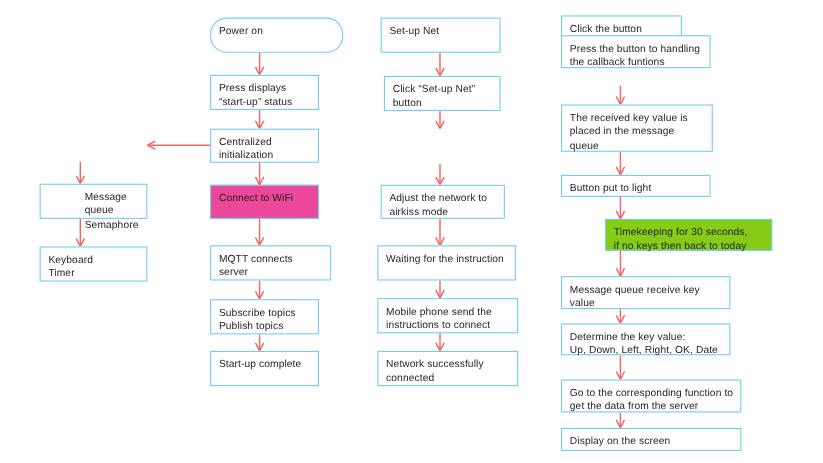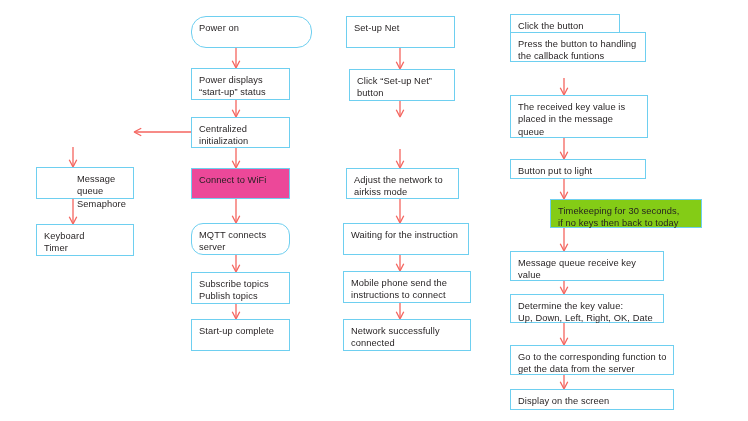--- a/index.html
+++ b/index.html
@@ -175,26 +175,26 @@
       <svg width="12" height="14" viewBox="0 0 12 14">
         <line x1="6" y1="0" x2="6" y2="13" stroke="#f4655f" stroke-width="1.3"></line>
         <path d="M6 14 L2.25 6.75 M6 14 L9.75 6.75" stroke="#f4655f" stroke-width="1.3" fill="none"></path>
       </svg>
     </div>
     <div class="node" style="left: 36px; top: 167px; width: 98px; height: 32px; border-color: rgb(110, 207, 240); background: rgb(255, 255, 255); color: rgb(35, 31, 32); padding-left: 40px;">Message queue
 Semaphore</div>
     <div class="node" style="left: 36px; top: 224px; width: 98px; height: 32px; border-color: rgb(110, 207, 240); background: rgb(255, 255, 255); color: rgb(35, 31, 32);">Keyboard
 Timer</div>
     <div class="node" style="left: 191px; top: 16px; width: 121px; height: 32px; border-color: rgb(110, 207, 240); background: rgb(255, 255, 255); color: rgb(35, 31, 32); border-radius: 15px;">Power on</div>
-    <div class="node" style="left: 191px; top: 68px; width: 99px; height: 32px; border-color: rgb(110, 207, 240); background: rgb(255, 255, 255); color: rgb(35, 31, 32);">Power displays
+    <div class="node" style="left: 191px; top: 68px; width: 99px; height: 32px; border-color: rgb(110, 207, 240); background: rgb(255, 255, 255); color: rgb(35, 31, 32);">Press displays
 “start-up” status</div>
     <div class="node" style="left: 191px; top: 117px; width: 99px; height: 31px; border-color: rgb(110, 207, 240); background: rgb(255, 255, 255); color: rgb(35, 31, 32);">Centralized
 initialization</div>
     <div class="node" style="left: 191px; top: 168px; width: 99px; height: 31px; border-color: rgb(110, 207, 240); background: #ec4899; color: rgb(35, 31, 32);">Connect to WiFi</div>
-    <div class="node" style="left: 191px; top: 223px; width: 99px; height: 32px; border-color: rgb(110, 207, 240); background: rgb(255, 255, 255); color: rgb(35, 31, 32); border-radius: 12px;">MQTT connects
+    <div class="node" style="left: 191px; top: 223px; width: 110px; height: 32px; border-color: rgb(110, 207, 240); background: rgb(255, 255, 255); color: rgb(35, 31, 32);">MQTT connects
 server</div>
     <div class="node" style="left: 191px; top: 272px; width: 99px; height: 32px; border-color: rgb(110, 207, 240); background: rgb(255, 255, 255); color: rgb(35, 31, 32);">Subscribe topics
 Publish topics</div>
     <div class="node" style="left: 191px; top: 319px; width: 99px; height: 32px; border-color: rgb(110, 207, 240); background: rgb(255, 255, 255); color: rgb(35, 31, 32);">Start-up complete</div>
     <div class="node" style="left: 346px; top: 16px; width: 109px; height: 32px; border-color: rgb(110, 207, 240); background: rgb(255, 255, 255); color: rgb(35, 31, 32);">Set-up Net</div>
     <div class="node" style="left: 349px; top: 69px; width: 106px; height: 32px; border-color: rgb(110, 207, 240); background: rgb(255, 255, 255); color: rgb(35, 31, 32);">Click “Set-up Net”
 button</div>
     <div class="node" style="left: 346px; top: 168px; width: 113px; height: 31px; border-color: rgb(110, 207, 240); background: rgb(255, 255, 255); color: rgb(35, 31, 32);">Adjust the network to
 airkiss mode</div>
     <div class="node" style="left: 343px; top: 223px; width: 126px; height: 32px; border-color: rgb(110, 207, 240); background: rgb(255, 255, 255); color: rgb(35, 31, 32);">Waiting for the instruction</div>

